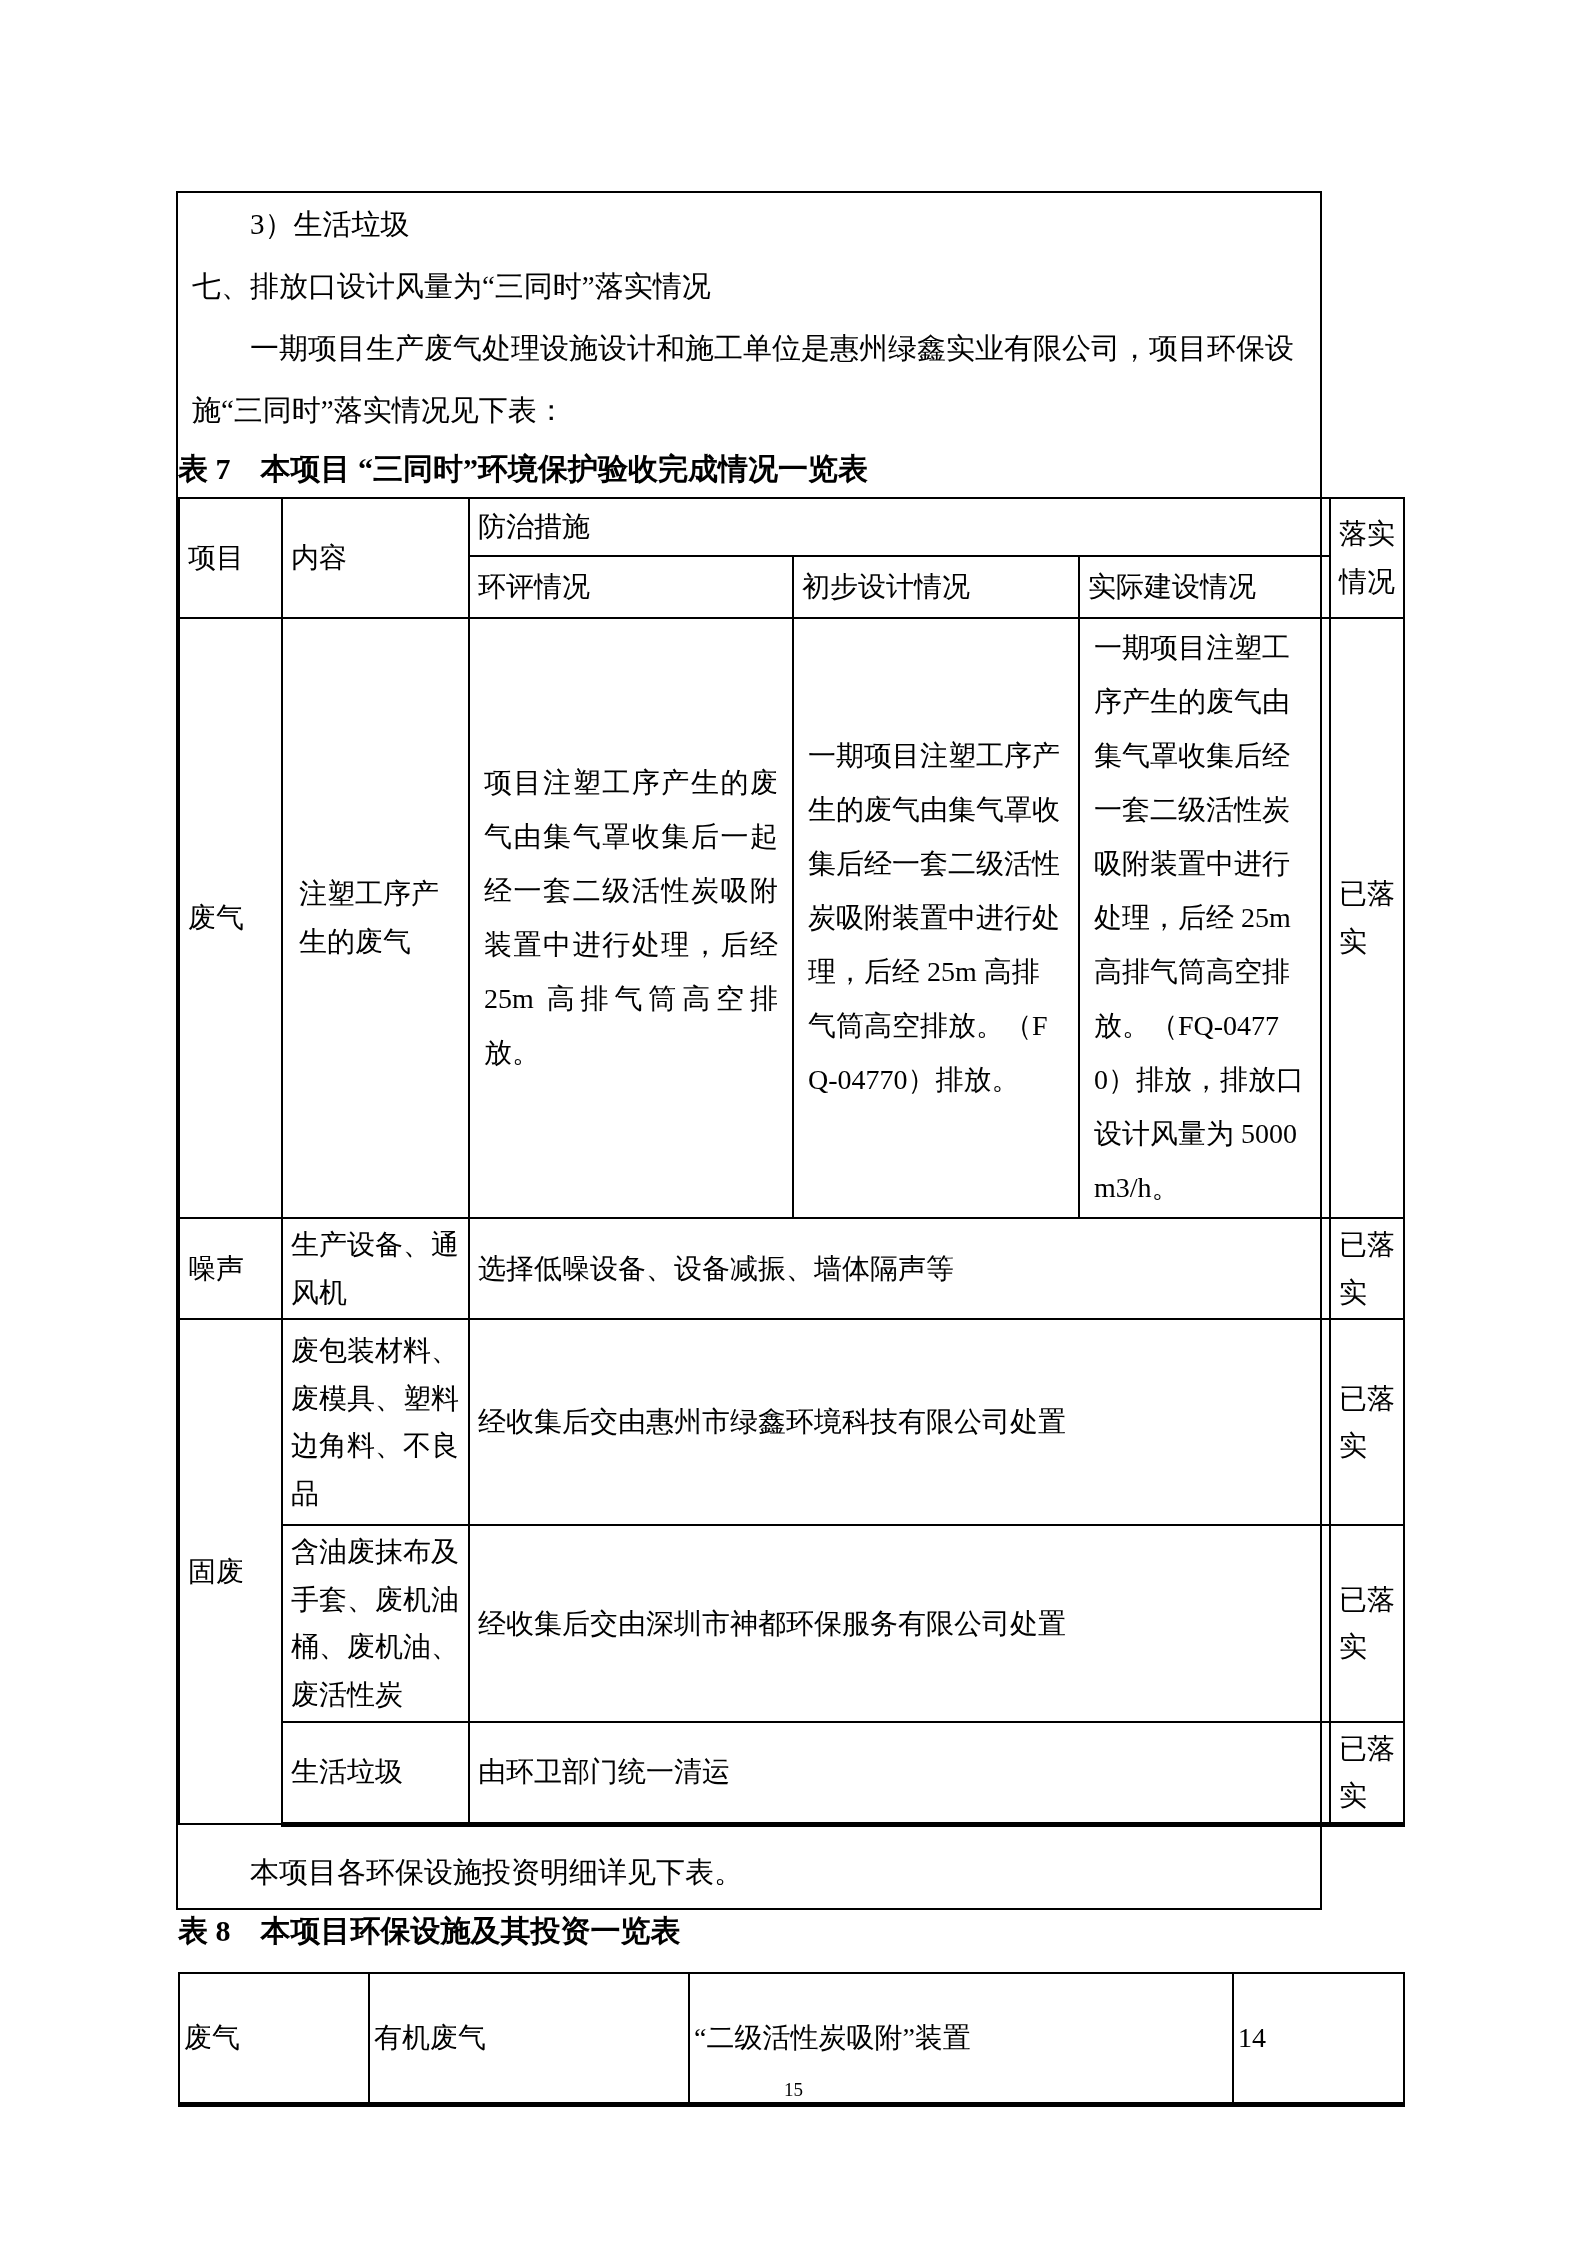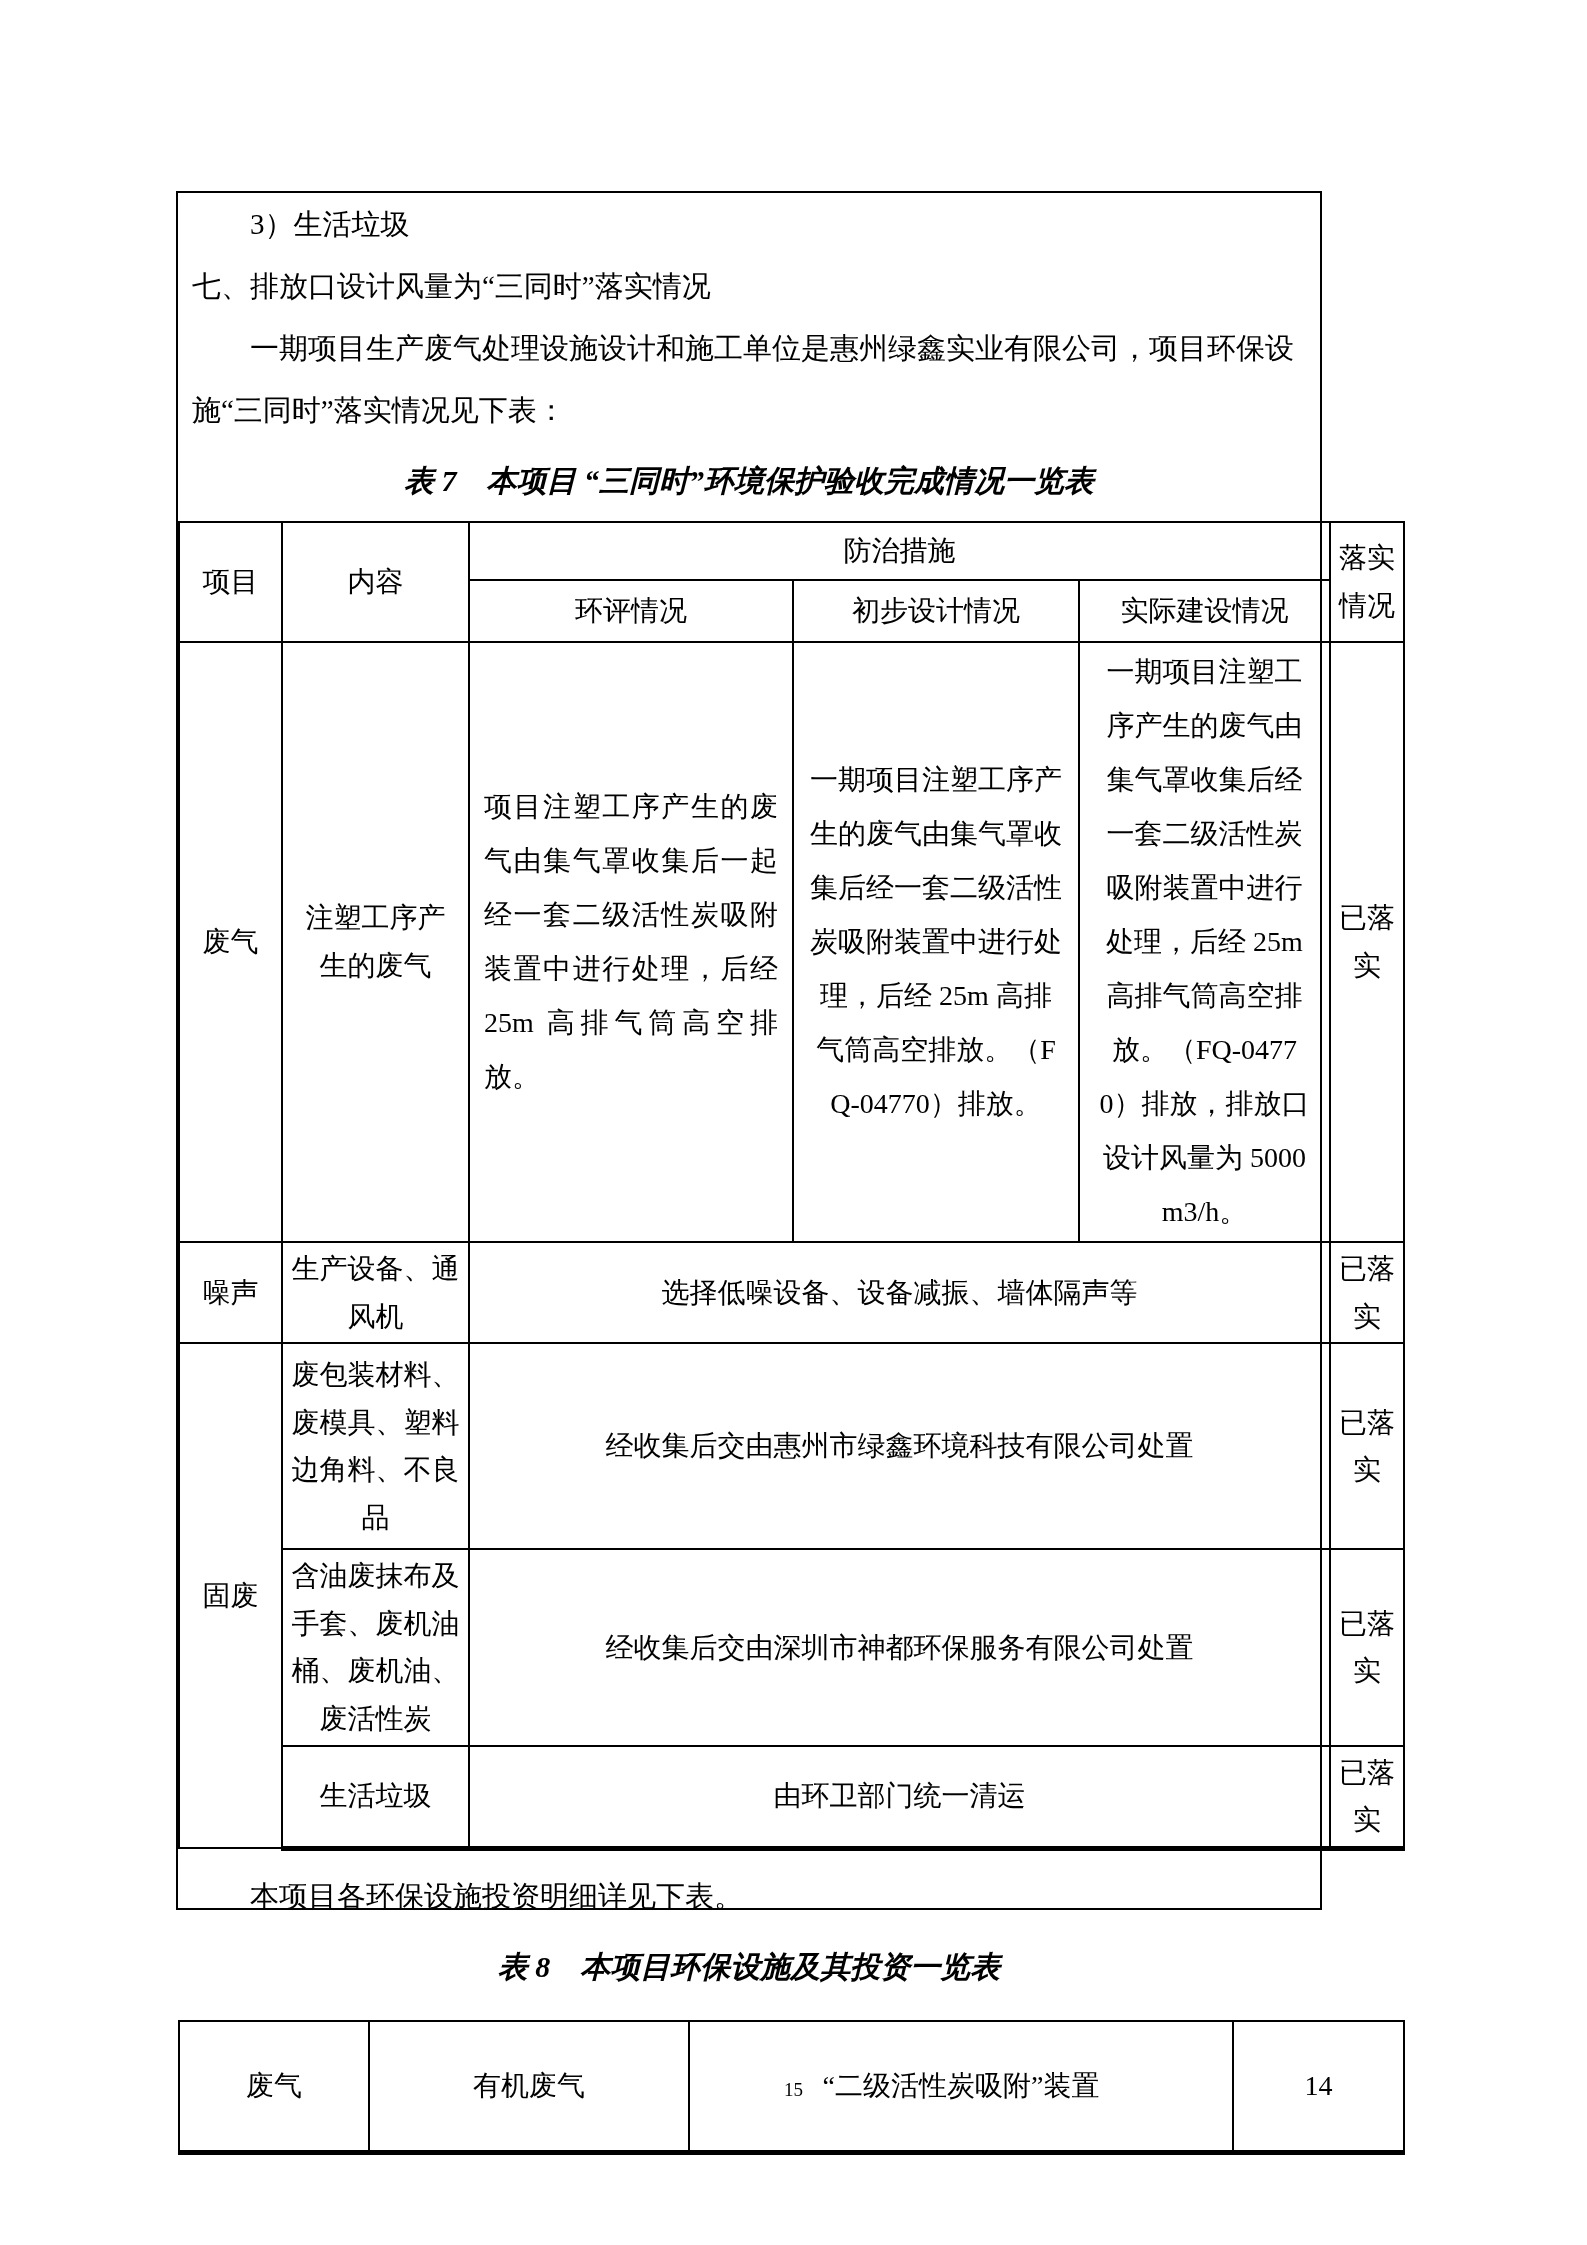--- a/index.html
+++ b/index.html
@@ -28,34 +28,31 @@
     font-size: 29px;
     line-height: 62px;
     margin: 0 14px;
     text-align: left;
     white-space: normal;
   }
   .indent { text-indent: 58px; }
   .tbl-title {
     font-size: 30px;
     font-weight: bold;
-    text-align: center;
     line-height: 56px;
-    margin: 12px;
-    font-style: italic;
+    margin: 0;
   }
   table {
     border-collapse: collapse;
     table-layout: fixed;
     margin: 0 auto;
     width: 1225px;
   }
   td {
     border: 2px solid #000000;
-    text-align: center;
     vertical-align: middle;
     font-size: 28px;
     line-height: 1.7;
     padding: 2px 8px;
     box-sizing: border-box;
     word-break: break-all;
     overflow: hidden;
   }
   
   .t7 tr.r-head1 { height: 58px; }

